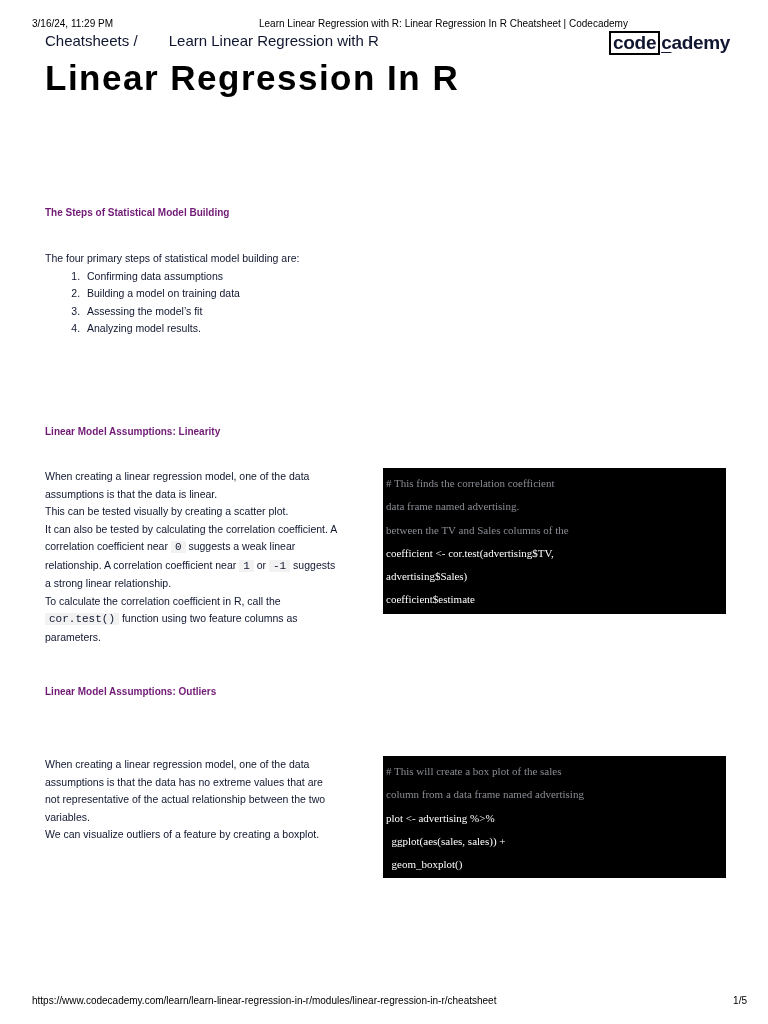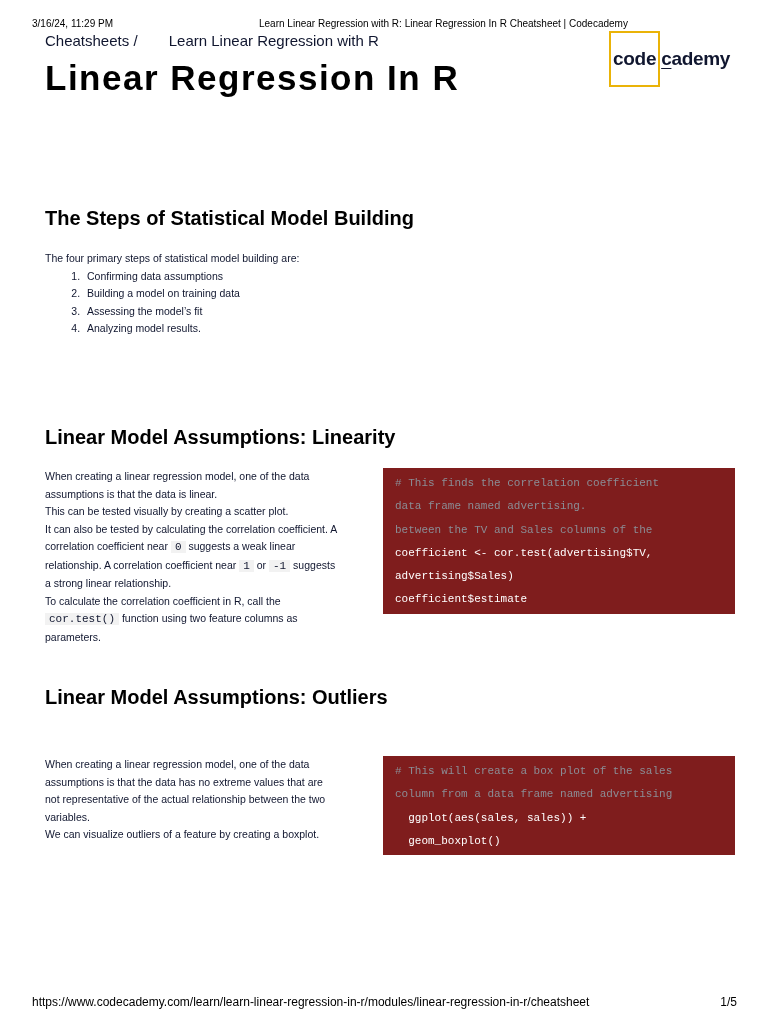--- a/index.html
+++ b/index.html
@@ -4,34 +4,34 @@
 <style>
   html, body { margin:0; padding:0; }
   body { width:768px; height:1024px; background:#ffffff; position:relative; overflow:hidden;
          font-family:"Liberation Sans", sans-serif; color:#10162f; }
   .print-header { position:absolute; top:18px; left:32px; right:32px; font-size:10px; color:#000; }
   .print-date { position:absolute; left:0; top:0; }
   .print-title { position:absolute; left:227px; top:0; white-space:nowrap; }
   .breadcrumb { position:absolute; top:32px; left:45px; font-size:15px; color:#10162f; }
   .breadcrumb .bold { font-weight:normal;padding-left:27px; }
   .logo { position:absolute; top:31px; left:609px; font-size:19px; font-weight:bold; color:#10162f; display:flex; align-items:center; letter-spacing:-0.3px; }
-  .logo .box { border:2px solid #eab308; padding:16px 2px; line-height:20px; }
+  .logo .box { border:2px solid #000000; padding:0 2px; line-height:20px; }
   .logo .rest { margin-left:1px; }
   .logo .u { text-decoration:underline; text-underline-offset:3px; }
   h1.page-title { position:absolute; top:58px; left:45px; margin:0; font-size:35px; font-weight:bold; letter-spacing:1.5px; color:#000;text-align:right; }
-  h2 { position:absolute; margin:0; font-size:20px; font-weight:bold; color:#000000; }
+  h2 { position:absolute; margin:0; font-size:10px; font-weight:bold; color:#701a75; }
   .para { position:absolute; font-size:10.5px; line-height:17.5px; color:#10162f; }
   .para ol { margin:0; padding-left:38px; }
   .para ol li { padding-left:4px; }
   .inline-code { background:#f2f2f2; font-family:"Liberation Mono", monospace; padding:0 4px; font-size:11px; }
-  .code-block { position:absolute; left:383px; width:340px; background:#7f1d1d; color:#fff;
-                font-family:Liberation Mono, monospace; font-size:11px; line-height:23.3px;
-                padding:4px 0 2px 12px; white-space:pre; }
+  .code-block { position:absolute; left:383px; width:340px; background:#000000; color:#fff;
+                font-family:Liberation Serif, serif; font-size:11px; line-height:23.3px;
+                padding:4px 0 2px 3px; white-space:pre; }
   .code-block .comment { color:#8b8d95; }
-  .print-footer { position:absolute; top:995px; left:32px; right:31px; font-size:12px; color:#000; }
+  .print-footer { position:absolute; top:995px; left:32px; right:21px; font-size:10px; color:#000; }
   .print-footer .page { position:absolute; right:0; top:0; }
 </style>
 </head>
 <body>
 
 <div class="print-header">
   <span class="print-date">3/16/24, 11:29 PM</span>
   <span class="print-title">Learn Linear Regression with R: Linear Regression In R Cheatsheet | Codecademy</span>
 </div>
 
@@ -76,18 +76,18 @@
     <span>function using two feature columns as parameters.</span>
   </div>
 </div>
 <div class="code-block" style="top:468px;"><div class="comment"># This finds the correlation coefficient</div><div class="comment">data frame named advertising.</div><div class="comment">between the TV and Sales columns of the</div><div>coefficient &lt;- cor.test(advertising$TV,</div><div>advertising$Sales)</div><div>coefficient$estimate</div></div>
 
 <h2 style="top:686px; left:45px;">Linear Model Assumptions: Outliers</h2>
 <div class="para" style="top:756px; left:45px; width:295px;">
   <div>When creating a linear regression model, one of the data assumptions is that the data has no extreme values that are not representative of the actual relationship between the two variables.</div>
   <div>We can visualize outliers of a feature by creating a boxplot.</div>
 </div>
-<div class="code-block" style="top:756px;"><div class="comment"># This will create a box plot of the sales</div><div class="comment">column from a data frame named advertising</div><div>  ggplot(aes(sales, sales)) +</div><div>  geom_boxplot()</div></div>
+<div class="code-block" style="top:756px;"><div class="comment"># This will create a box plot of the sales</div><div class="comment">column from a data frame named advertising</div><div>plot &lt;- advertising %&gt;%</div><div>  ggplot(aes(sales, sales)) +</div><div>  geom_boxplot()</div></div>
 
 <div class="print-footer">
   <span>https://www.codecademy.com/learn/learn-linear-regression-in-r/modules/linear-regression-in-r/cheatsheet</span>
   <span class="page">1/5</span>
 </div>
 
 </body></html>

